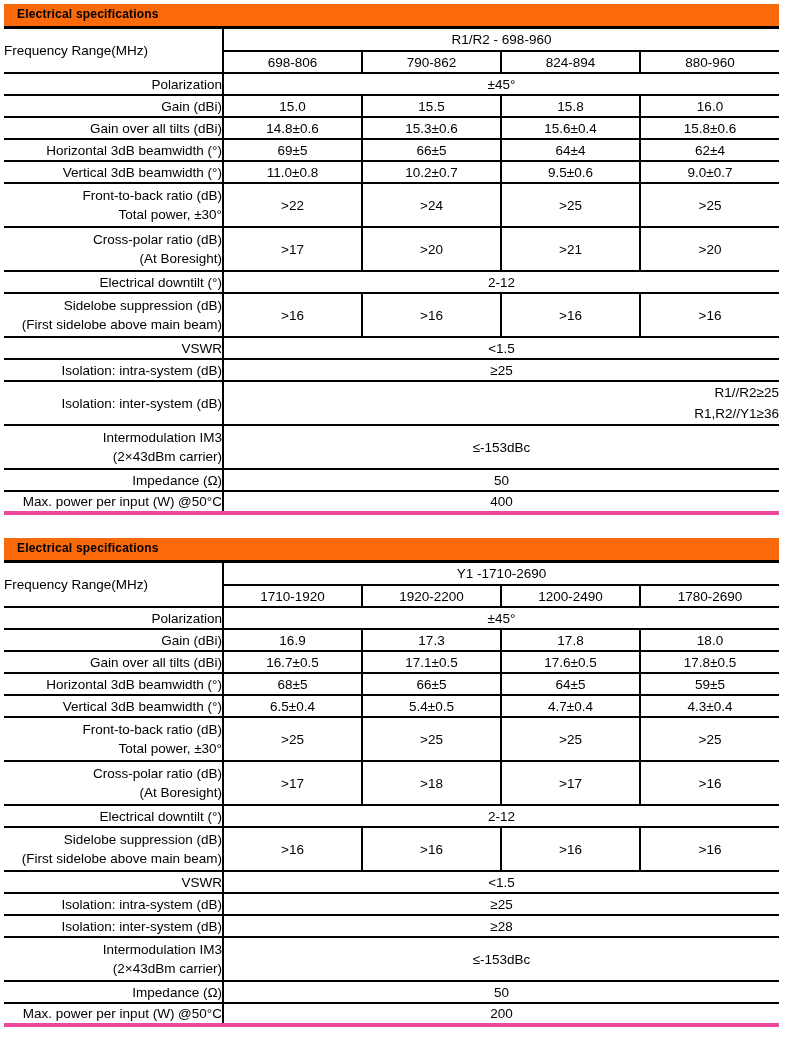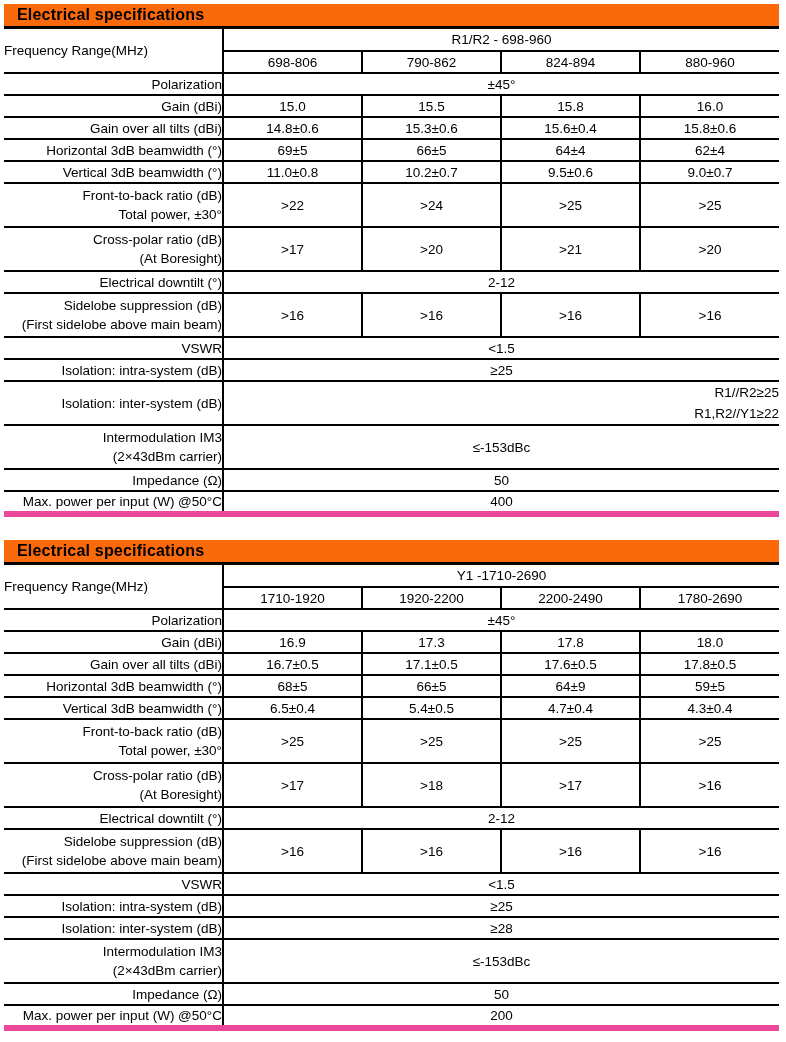--- a/index.html
+++ b/index.html
@@ -18,21 +18,21 @@
     padding: 4px 7px 0 4px;
   }
   .section { width: 775px; }
   .section.second { margin-top: 23px; }
   .banner {
     box-sizing: border-box;
     width: 775px;
     height: 25px;
     background: #fa690a;
     border-bottom: 3px solid #000000;
-    font-size: 16px;
+    font-size: 12px;
     font-weight: bold;
     line-height: 21px;
     padding-left: 13px;
     letter-spacing: 0.2px;
   }
   table.spec {
     border-collapse: collapse;
     width: 775px;
     table-layout: fixed;
   }
@@ -48,21 +48,21 @@
     padding-left: 6px;
     white-space: nowrap;
   }
   td.bandtitle, td.band, td.val, td.sp {
     text-align: center;
     border-left: 2px solid #000000;
   }
   tr.hb td { height: 22px; }
   tr.h1 td { height: 22px; }
   tr.h2 td { height: 44px; }
-  tr.last td { border-bottom: 6px solid #ec4899; }
+  tr.last td { border-bottom: 4px solid #ec4899; }
   .line { display: block; line-height: 19px; text-align: right; }
   td.sp .line { line-height: 21px; }
 </style>
 </head>
 <body>
 
 <div class="page">
 
   <div class="section">
     <div class="banner">Electrical specifications</div>
@@ -174,21 +174,21 @@
               <span class="line">Isolation: intra-system (dB)</span>
             </td>
             <td class="sp" colspan="4">≥25</td>
           </tr>
           <tr class="h2">
             <td class="lbl">
               <span class="line">Isolation: inter-system (dB)</span>
             </td>
             <td class="sp" colspan="4">
               <span class="line">R1//R2≥25</span>
-              <span class="line">R1,R2//Y1≥22</span>
+              <span class="line">R1,R2//Y1≥36</span>
             </td>
           </tr>
           <tr class="h2">
             <td class="lbl">
               <span class="line">Intermodulation IM3</span>
               <span class="line">(2×43dBm carrier)</span>
             </td>
             <td class="sp" colspan="4">≤-153dBc</td>
           </tr>
           <tr class="h1">
@@ -218,21 +218,21 @@
         <col style="width:139px">
       </colgroup>
       <tbody>
           <tr class="hb">
             <td class="lbl" rowspan="2">Frequency Range(MHz)</td>
             <td class="bandtitle" colspan="4">Y1 -1710-2690</td>
           </tr>
           <tr class="hb">
             <td class="band">1710-1920</td>
             <td class="band">1920-2200</td>
-            <td class="band">2200-2490</td>
+            <td class="band">1200-2490</td>
             <td class="band">1780-2690</td>
           </tr>
           <tr class="h1">
             <td class="lbl">
               <span class="line">Polarization</span>
             </td>
             <td class="sp" colspan="4">±45°</td>
           </tr>
           <tr class="h1">
             <td class="lbl">
@@ -251,21 +251,21 @@
             <td class="val">17.1±0.5</td>
             <td class="val">17.6±0.5</td>
             <td class="val">17.8±0.5</td>
           </tr>
           <tr class="h1">
             <td class="lbl">
               <span class="line">Horizontal 3dB beamwidth (°)</span>
             </td>
             <td class="val">68±5</td>
             <td class="val">66±5</td>
-            <td class="val">64±9</td>
+            <td class="val">64±5</td>
             <td class="val">59±5</td>
           </tr>
           <tr class="h1">
             <td class="lbl">
               <span class="line">Vertical 3dB beamwidth (°)</span>
             </td>
             <td class="val">6.5±0.4</td>
             <td class="val">5.4±0.5</td>
             <td class="val">4.7±0.4</td>
             <td class="val">4.3±0.4</td>

